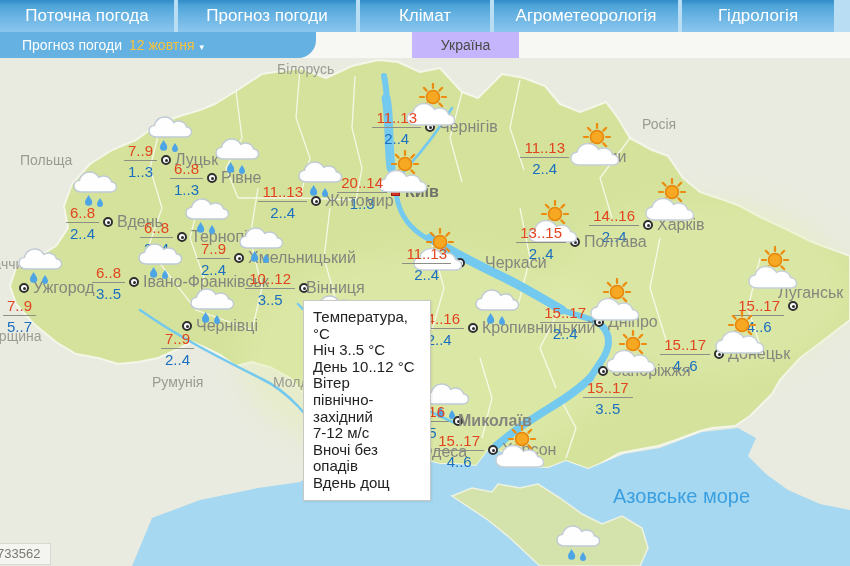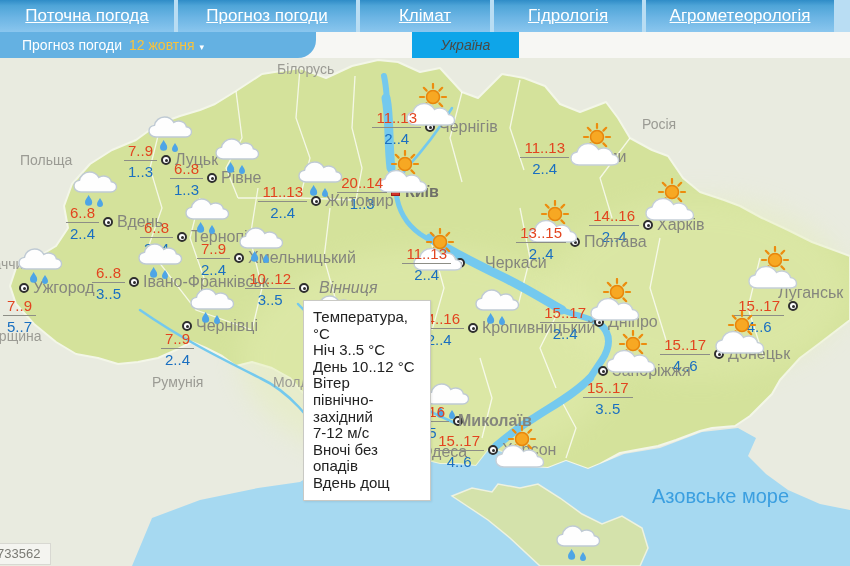--- a/index.html
+++ b/index.html
@@ -5,45 +5,45 @@
   html,body{margin:0;padding:0;background:#fff;}
   #app{position:relative;width:850px;height:566px;overflow:hidden;
        font-family:"Liberation Sans","DejaVu Sans",sans-serif;
        -webkit-font-smoothing:antialiased;}
   
   #topnav{position:absolute;left:0;top:0;width:850px;height:32px;display:flex;
           background:#b9ddf3;}
   .nav-tab{height:32px;display:flex;align-items:center;justify-content:center;
            color:#fff;font-size:17px;cursor:pointer;
            background:linear-gradient(180deg,#2f8cc7 0,#4fa5d8 18%,#6cb5e4 55%,#8ac6ee 100%);
-           border-right:4px solid #b9ddf3;box-sizing:border-box;text-decoration:underline;}
+           border-right:4px solid #b9ddf3;box-sizing:border-box;}
   .nav-tab:last-child{border-right:none;}
   
   #subnav{position:absolute;left:0;top:32px;width:850px;height:26px;background:#f7f7f4;}
   #forecast-tab{position:absolute;left:0;top:0;height:26px;width:316px;
                 background:var(--active-tab,#64b1e2);border-radius:0 0 18px 0;
                 display:flex;align-items:center;padding-left:22px;box-sizing:border-box;
                 color:#fff;font-size:14px;cursor:pointer;}
   #forecast-tab .date{color:var(--date-yellow,#f9c33c);margin-left:7px;}
   #forecast-tab .caret{color:#fff;font-size:9px;margin-left:5px;padding-top:4px;}
   #maps-tab{position:absolute;left:323px;top:0;width:89px;height:26px;background:var(--maps-tab,#aacfe9);
             color:#fff;font-size:11px;font-weight:bold;letter-spacing:.5px;
             display:flex;align-items:center;justify-content:center;cursor:pointer;}
   #maps-tab .arrow{font-size:8px;margin-left:4px;}
-  #region-tab{position:absolute;left:412px;top:0;width:107px;height:26px;background:#0ea5e9;
+  #region-tab{position:absolute;left:412px;top:0;width:107px;height:26px;background:#c4b5fd;
               color:#4a4a46;font-size:14px;display:flex;align-items:center;justify-content:center;
-              cursor:pointer;font-style:italic;}
+              cursor:pointer;}
   
   #map{position:absolute;left:0;top:58px;width:850px;height:508px;overflow:hidden;
        background:var(--land-outside,#e9ebe0);}
   #map svg.base{position:absolute;left:0;top:0;}
   .country-label{position:absolute;color:var(--country-label,#9b9b94);font-size:14px;
                  white-space:nowrap;z-index:2;}
   .sea-label{position:absolute;color:var(--sea-label,#3b9fe0);font-size:20px;z-index:2;
-             white-space:nowrap;margin-left:39px;}
+             white-space:nowrap;}
   .city{position:absolute;z-index:4;}
   .city .dot{position:absolute;left:-5px;top:-5px;width:6px;height:6px;background:#fff;
              border:2px solid #2e2e2e;border-radius:50%;cursor:pointer;}
   .city .dot::after{content:'';position:absolute;left:1.5px;top:1.5px;width:3px;height:3px;
                     background:#2e2e2e;border-radius:50%;}
   .city .dot.capital{border-radius:0;background:#d43328;border:1.5px solid #9e1f16;
                      width:7px;height:7px;left:-5px;top:-5px;}
   .city .dot.capital::after{display:none;}
   .city .name{position:absolute;white-space:nowrap;font-size:16px;
               color:var(--city-name,#85867e);cursor:pointer;}
@@ -63,22 +63,22 @@
 </style>
 </head>
 <body>
 
 <div id="app">
 
   <div id="topnav">
       <div class="nav-tab" style="flex: 0 0 178px;">Поточна погода</div>
       <div class="nav-tab" style="flex: 0 0 182px;">Прогноз погоди</div>
       <div class="nav-tab" style="flex: 0 0 134px;">Клімат</div>
+      <div class="nav-tab" style="flex: 0 0 188px;">Агрометеорологія</div>
       <div class="nav-tab" style="flex: 0 0 152px;">Гідрологія</div>
-      <div class="nav-tab" style="flex: 0 0 188px;">Агрометеорологія</div>
     </div>
 
   <div id="subnav">
     <div id="forecast-tab">
       <span>Прогноз погоди</span>
       <span class="date">12 жовтня</span>
       <span class="caret">▾</span>
     </div>
     <div id="region-tab">
       <span>Україна</span>
@@ -473,21 +473,21 @@
     <g fill="#4ea5e6">
       <path transform="translate(12,27) scale(0.9)" d="M 4,0 C 2,3.6 0,5.6 0,8 a 4,4 0 0 0 8,0 C 8,5.6 6,3.6 4,0 Z"></path>
       <path transform="translate(24,30) scale(0.75)" d="M 4,0 C 2,3.6 0,5.6 0,8 a 4,4 0 0 0 8,0 C 8,5.6 6,3.6 4,0 Z"></path>
     </g>
           </svg></span>
         <span class="temps" style="top: -17px; right: 9px;">
           <span class="day">10..12</span>
           <span class="night">3..5</span>
         </span>
         <span class="dot"></span>
-        <span class="name" style="left: 15px; top: -9px; font-style: italic;">Вінниця</span>
+        <span class="name" style="left: 2px; top: -9px;">Вінниця</span>
       </div>
       <div class="city" style="left: 187px; top: 268px;">
         <span class="wicon" style="left: 3px; top: -41px;"><svg width="45" height="42" viewBox="0 0 45 42">
     <path fill="#fefefe" stroke="#bfcad4" stroke-width="1.4" d="M 8,24 C 3.5,24 1,21 1,18
       C 1,15 3.2,12.8 6.5,12.4 C 7.3,7.5 11.5,4 16.5,4 C 20.5,4 24,6.2 25.8,9.4
       C 27.2,8.5 29,8 30.8,8 C 34.8,8 38,10.6 38.4,13.8 C 41.4,14.3 43.5,16.5 43.5,19
       C 43.5,21.8 41,24 37.8,24 Z"></path>
     <g fill="#4ea5e6">
       <path transform="translate(12,27) scale(0.9)" d="M 4,0 C 2,3.6 0,5.6 0,8 a 4,4 0 0 0 8,0 C 8,5.6 6,3.6 4,0 Z"></path>
       <path transform="translate(24,30) scale(0.75)" d="M 4,0 C 2,3.6 0,5.6 0,8 a 4,4 0 0 0 8,0 C 8,5.6 6,3.6 4,0 Z"></path>

